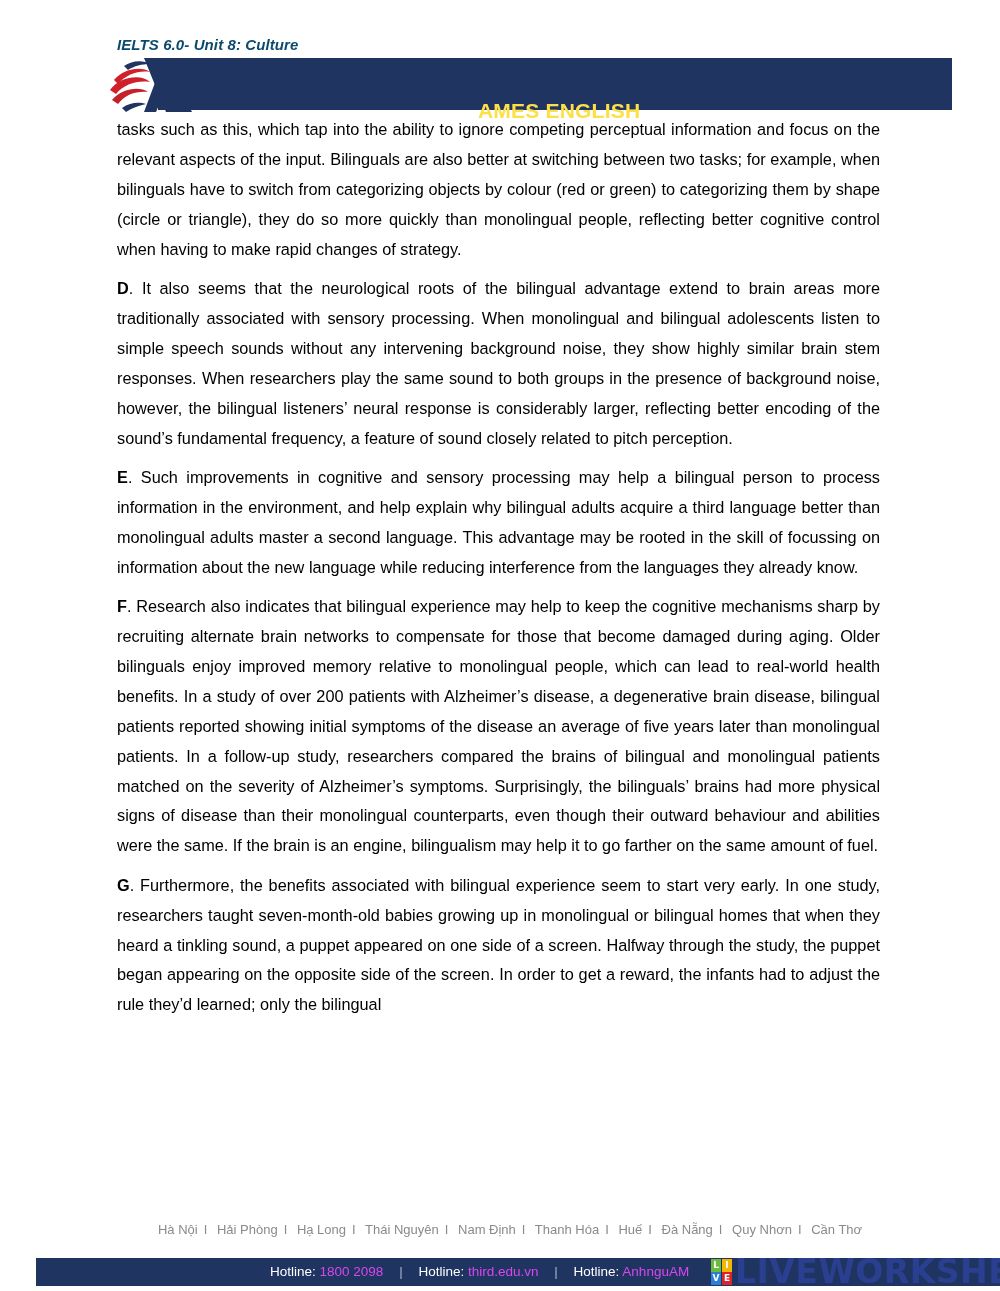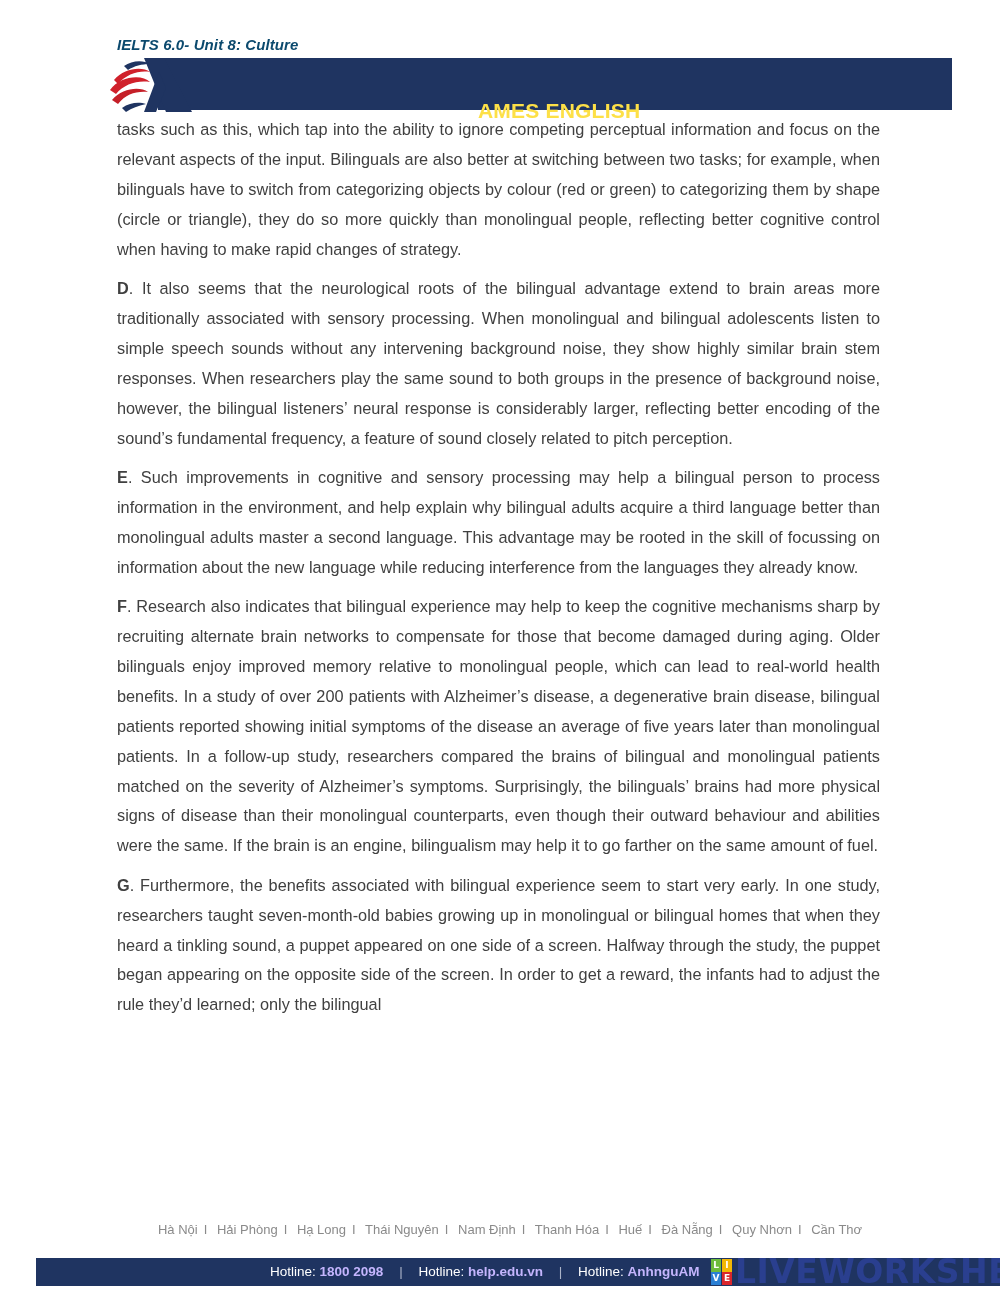--- a/index.html
+++ b/index.html
@@ -6,33 +6,33 @@
   body { width: 1000px; height: 1291px; position: relative; overflow: hidden;
          font-family: "Liberation Sans", sans-serif; color: #1a1a1a; }
   .unit-title { position: absolute; left: 117px; top: 36px; font-size: 15px;
                 font-weight: bold; font-style: italic; color: #0c4a6e; letter-spacing: 0.1px; }
   .banner { position: absolute; left: 158px; top: 58px; width: 794px; height: 52px;
             background: #1f3461; }
   .banner-title { position: absolute; left: 320px; top: 14px; color: #fde047;
                   font-size: 21px; font-weight: bold; letter-spacing: 0.2px; margin-top: 27px; }
   .logo { position: absolute; left: 104px; top: 58px; width: 90px; height: 54px; }
   .content { position: absolute; left: 117px; top: 115px; width: 763px;
-             font-size: 16.3px; line-height: 29.9px; text-align: justify; color: #404040; }
+             font-size: 16.3px; line-height: 29.9px; text-align: justify; color: #000000; }
   .content p { margin: 0 0 9.5px 0; }
   .content .lbl { font-weight: bold; }
   .cities { position: absolute; left: 0; width: 1000px; top: 1222px; text-align: center;
             font-size: 13px; color: #8a8a8a; padding-left: 10px; }
   .cities .city { display: inline; }
   .cities .sep { display: inline; margin: 0 6px; color: #8a8a8a; }
   .footer-bar { position: absolute; left: 36px; top: 1258px; width: 964px; height: 28px;
                 background: #1f3461; }
   .footer-text { position: absolute; left: 234px; top: 6px; color: #ffffff; font-size: 13.5px;
                  white-space: nowrap; }
   .footer-text .k { font-weight: normal; }
-  .footer-text .v { font-weight: bold; color: #c4b5fd; }
+  .footer-text .v { font-weight: normal; color: #d946ef; }
   .footer-text .sep { margin: 0 12px; color: #aab3c8; }
   .lw-logo { position: absolute; left: 711px; top: 1258px; width: 22px; height: 28px; }
   .lw-cell { position: absolute; width: 10px; height: 13px; font-size: 9px; font-weight: bold;
              color: #fff; text-align: center; line-height: 13px; font-family: "DejaVu Sans", sans-serif; }
   .lw-word { position: absolute; left: 735px; top: 1254px; font-size: 33px; font-weight: bold;
              color: #2a3f8f; letter-spacing: 0.5px; line-height: 36px; white-space: nowrap;
              font-family: "DejaVu Sans", sans-serif; }
 </style>
 </head>
 <body>
@@ -73,21 +73,21 @@
   <span class="city">Quy Nhơn</span><span class="sep">I</span>
   <span class="city">Cần Thơ</span>
 </div>
 
 <div class="footer-bar">
   <div class="footer-text">
     <span class="k">Hotline:</span>
     <span class="v">1800 2098</span>
     <span class="sep">|</span>
     <span class="k">Hotline:</span>
-    <span class="v">help.edu.vn</span>
+    <span class="v">third.edu.vn</span>
     <span class="sep">|</span>
     <span class="k">Hotline:</span>
     <span class="v">AnhnguAM</span>
   </div>
 </div>
 
 <div class="lw-logo">
   <div class="lw-cell" style="left:0;top:1px;background:#6dbb3c;">L</div>
   <div class="lw-cell" style="left:11px;top:1px;background:#f2b705;">I</div>
   <div class="lw-cell" style="left:0;top:14px;background:#2a7fd4;">V</div>

